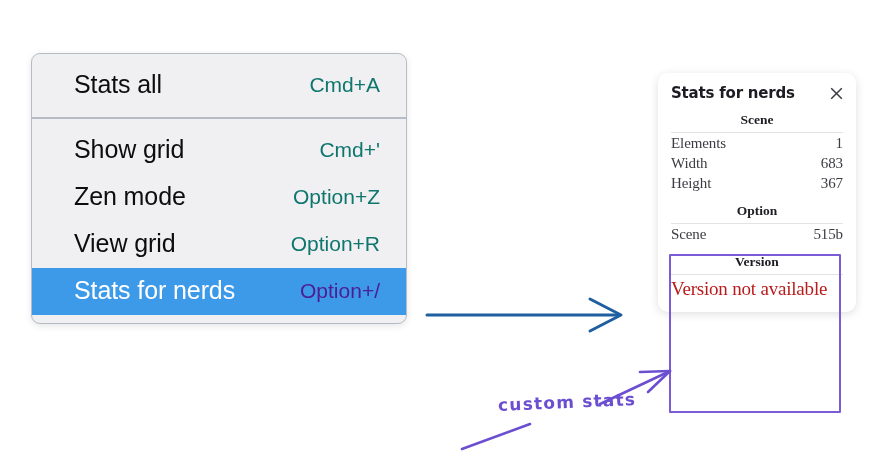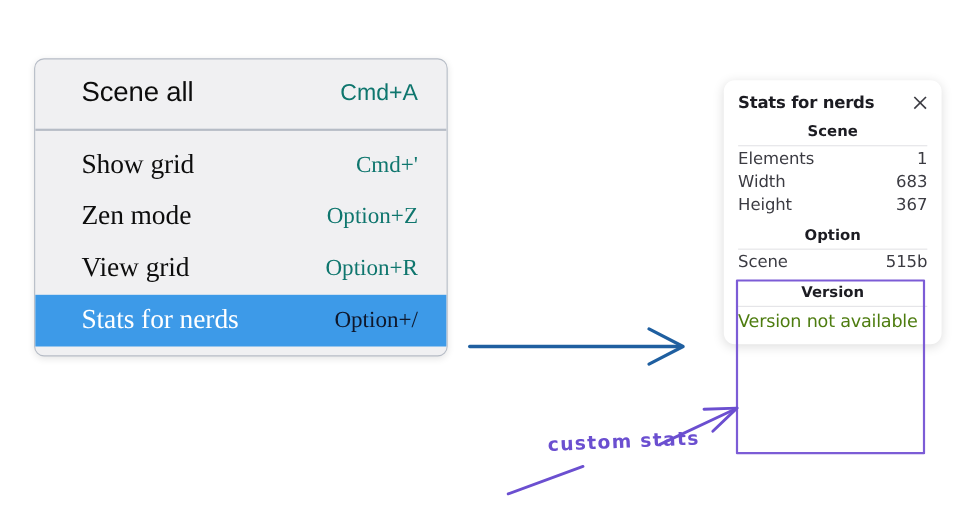--- a/index.html
+++ b/index.html
@@ -27,21 +27,20 @@
     border-radius: 9px;
     box-shadow: 0 2px 7px rgba(0,0,0,0.10);
     overflow: hidden;
     box-sizing: border-box;
   }
   .menu-section {
     padding: 8px 0;
   }
   .menu-section + .menu-section {
     border-top: 2px solid #b6bcc6;
-    font-family: Liberation Serif, serif;
   }
   .menu-item {
     display: flex;
     align-items: center;
     justify-content: space-between;
     padding: 3px 26px 5px 42px;
     box-sizing: border-box;
     height: 47px;
     cursor: default;
   }
@@ -53,21 +52,21 @@
   }
   .menu-item .shortcut {
     font-size: 21px;
     color: #0f766e;
     white-space: nowrap;
   }
   .menu-item.selected {
     background: #3d9ae8;
   }
   .menu-item.selected .label { color: #ffffff; }
-  .menu-item.selected .shortcut { color: #0f172a; margin-left: 11px; }
+  .menu-item.selected .shortcut { color: #4c1d95; margin-left: 11px; }
 
   
   #stats-panel {
     position: absolute;
     left: 658px;
     top: 73px;
     width: 198px;
     background: #ffffff;
     border-radius: 10px;
     box-shadow: 0 2px 10px rgba(0,0,0,0.13);
@@ -92,20 +91,21 @@
     height: 18px;
     display: flex;
     align-items: center;
     justify-content: center;
     cursor: pointer;
   }
   .close-icon svg { display: block; }
 
   .stats-body {
     padding: 0 13px;
+    font-family: Liberation Serif, serif;
   }
   .section-heading {
     text-align: center;
     font-size: 13.5px;
     font-weight: bold;
     color: #1c1c22;
     padding: 10px 0 4px 0;
     border-bottom: 1px solid #e3e3e6;
   }
   .stat-row {
@@ -113,22 +113,22 @@
     align-items: baseline;
     justify-content: space-between;
     font-size: 15px;
     color: #3b3b42;
     padding: 2px 0 1px 0;
     text-align: right;
   }
   .stat-row .k { letter-spacing: -0.1px; }
   .stat-row .v { letter-spacing: -0.1px; }
   .note-row {
-    font-size: 16px;
-    color: #4d7c0f;
+    font-size: 19px;
+    color: #b91c1c;
     padding: 3px 0 0 0;
     letter-spacing: -0.2px;
   }
 
   
   #custom-stats-highlight {
     position: absolute;
     left: 669px;
     top: 254px;
     width: 172px;
@@ -160,21 +160,21 @@
     transform: rotate(-2.5deg);
   }
 </style>
 </head>
 <body>
 
 <div id="context-menu">
 
   <div class="menu-section">
     <div class="menu-item">
-      <span class="label">Scene all</span>
+      <span class="label">Stats all</span>
       <span class="shortcut">Cmd+A</span>
     </div>
   </div>
 
   <div class="menu-section">
     <div class="menu-item">
       <span class="label">Show grid</span>
       <span class="shortcut">Cmd+'</span>
     </div>
     <div class="menu-item">

